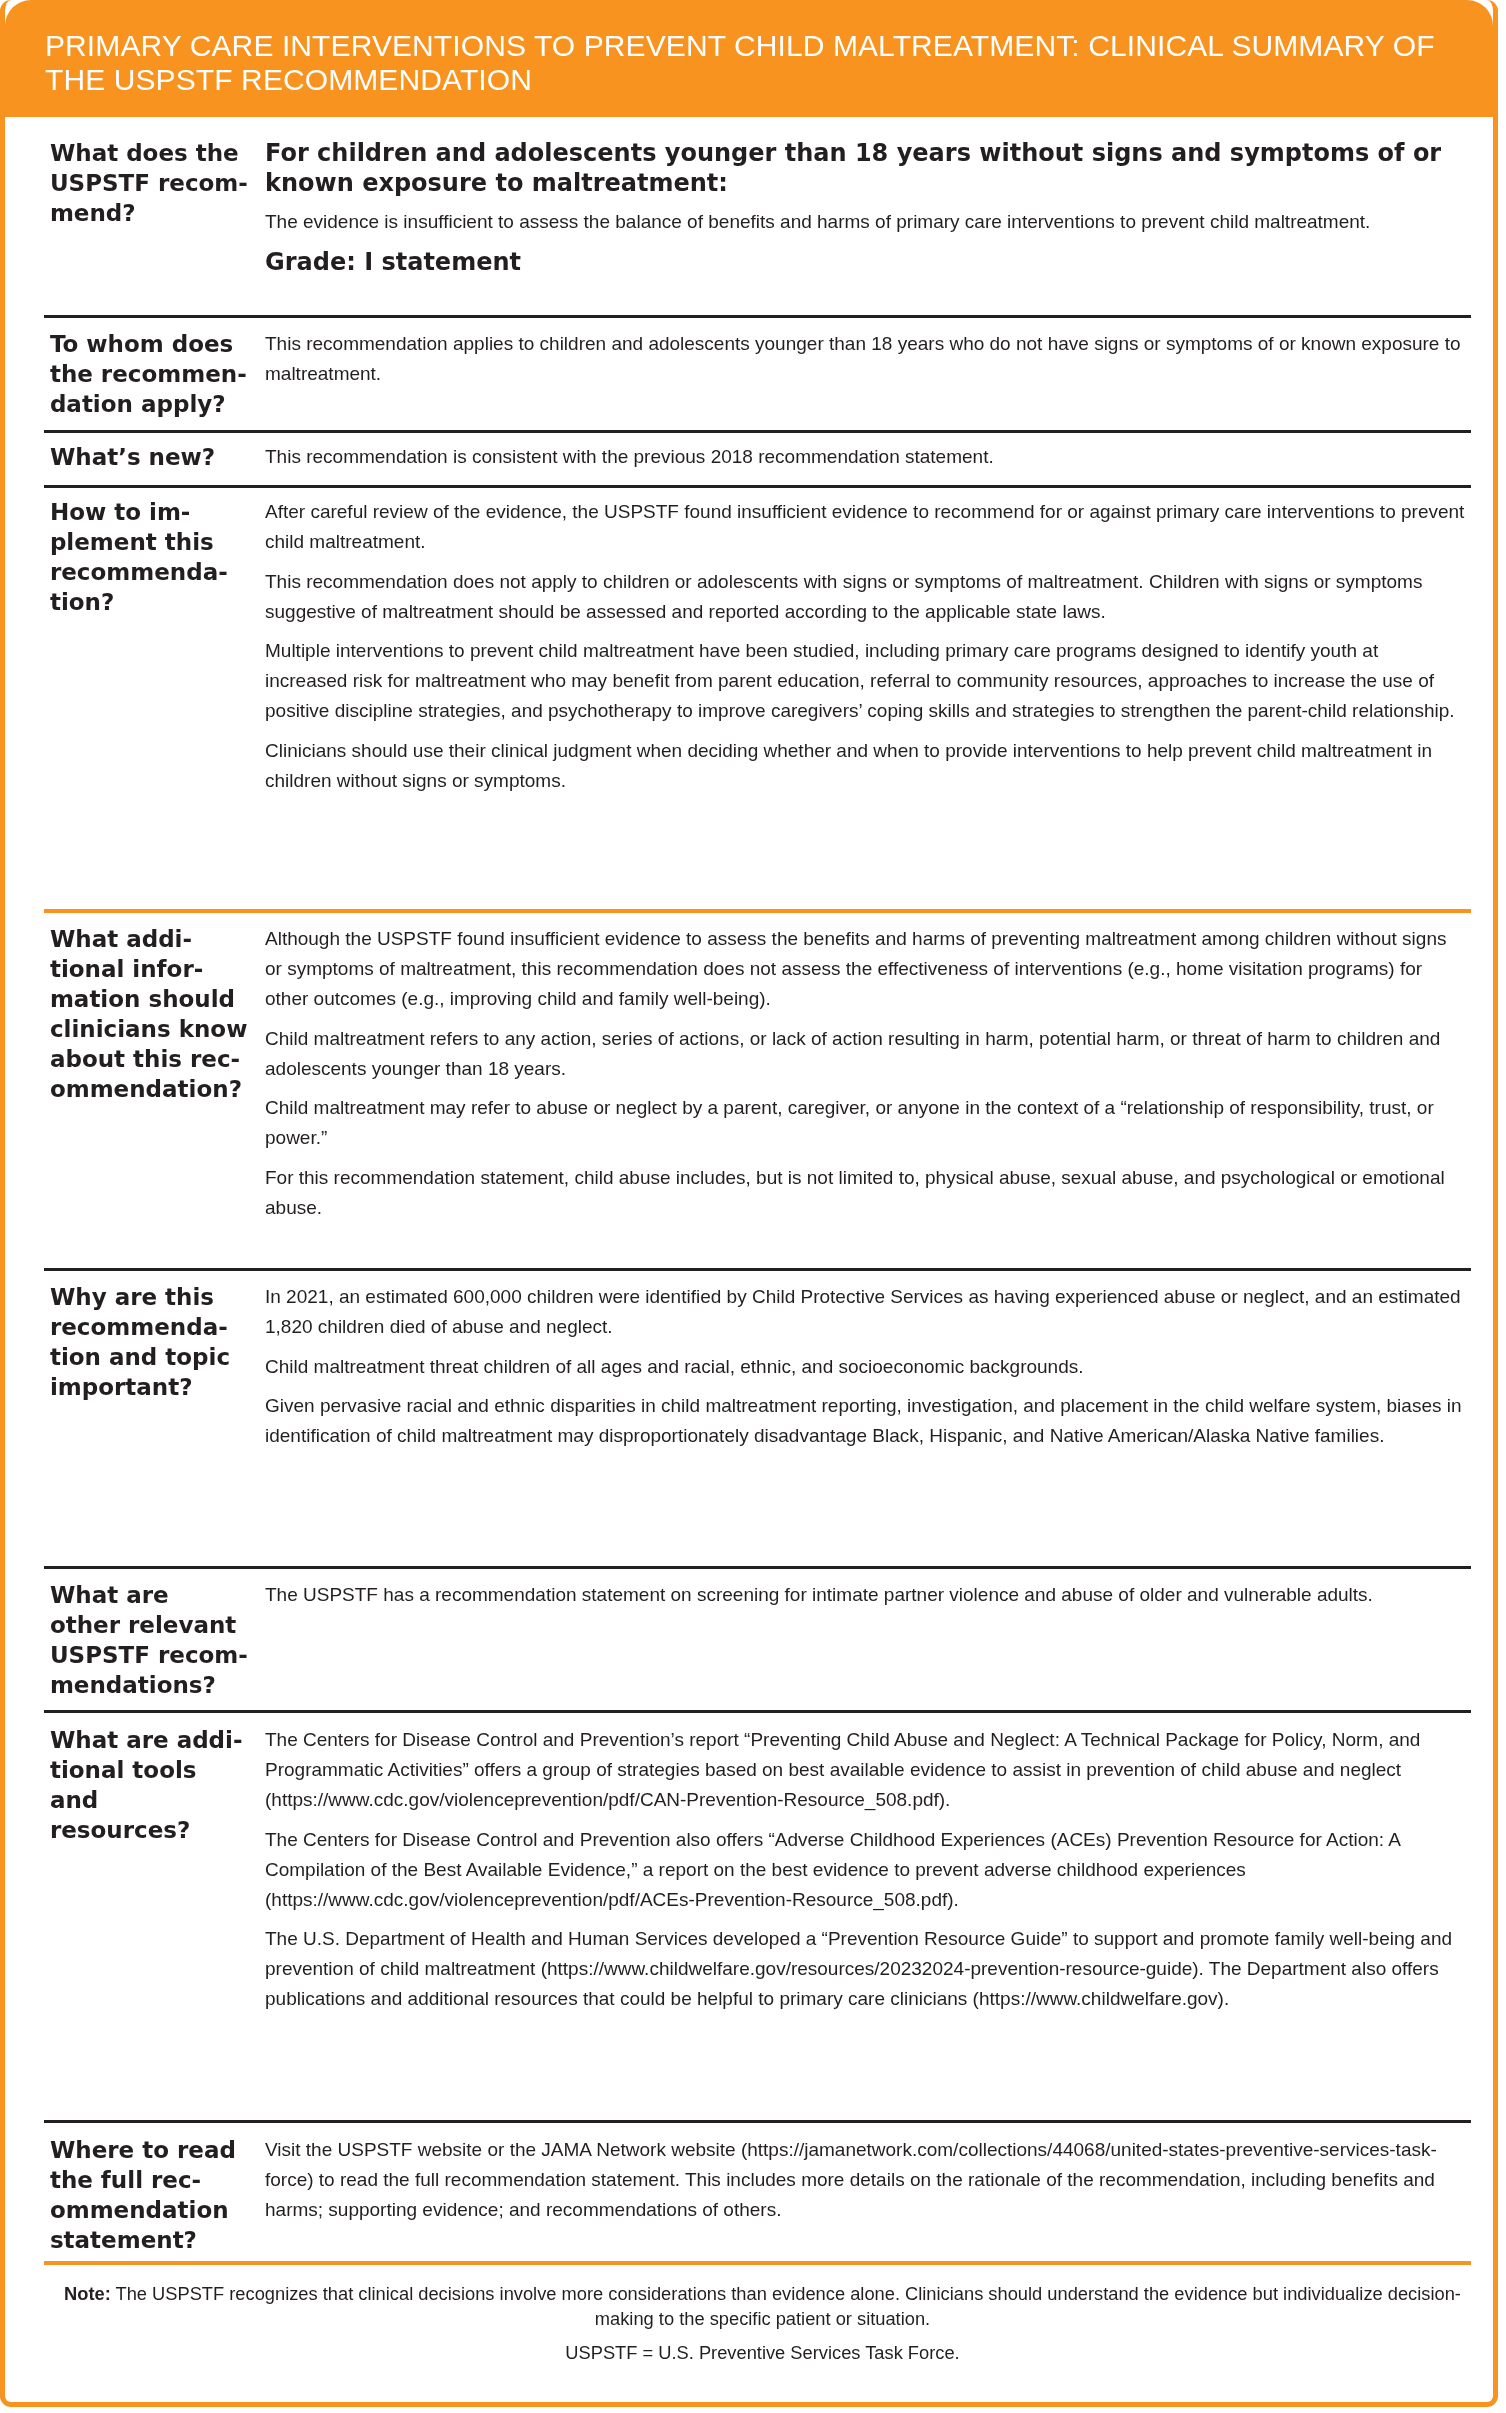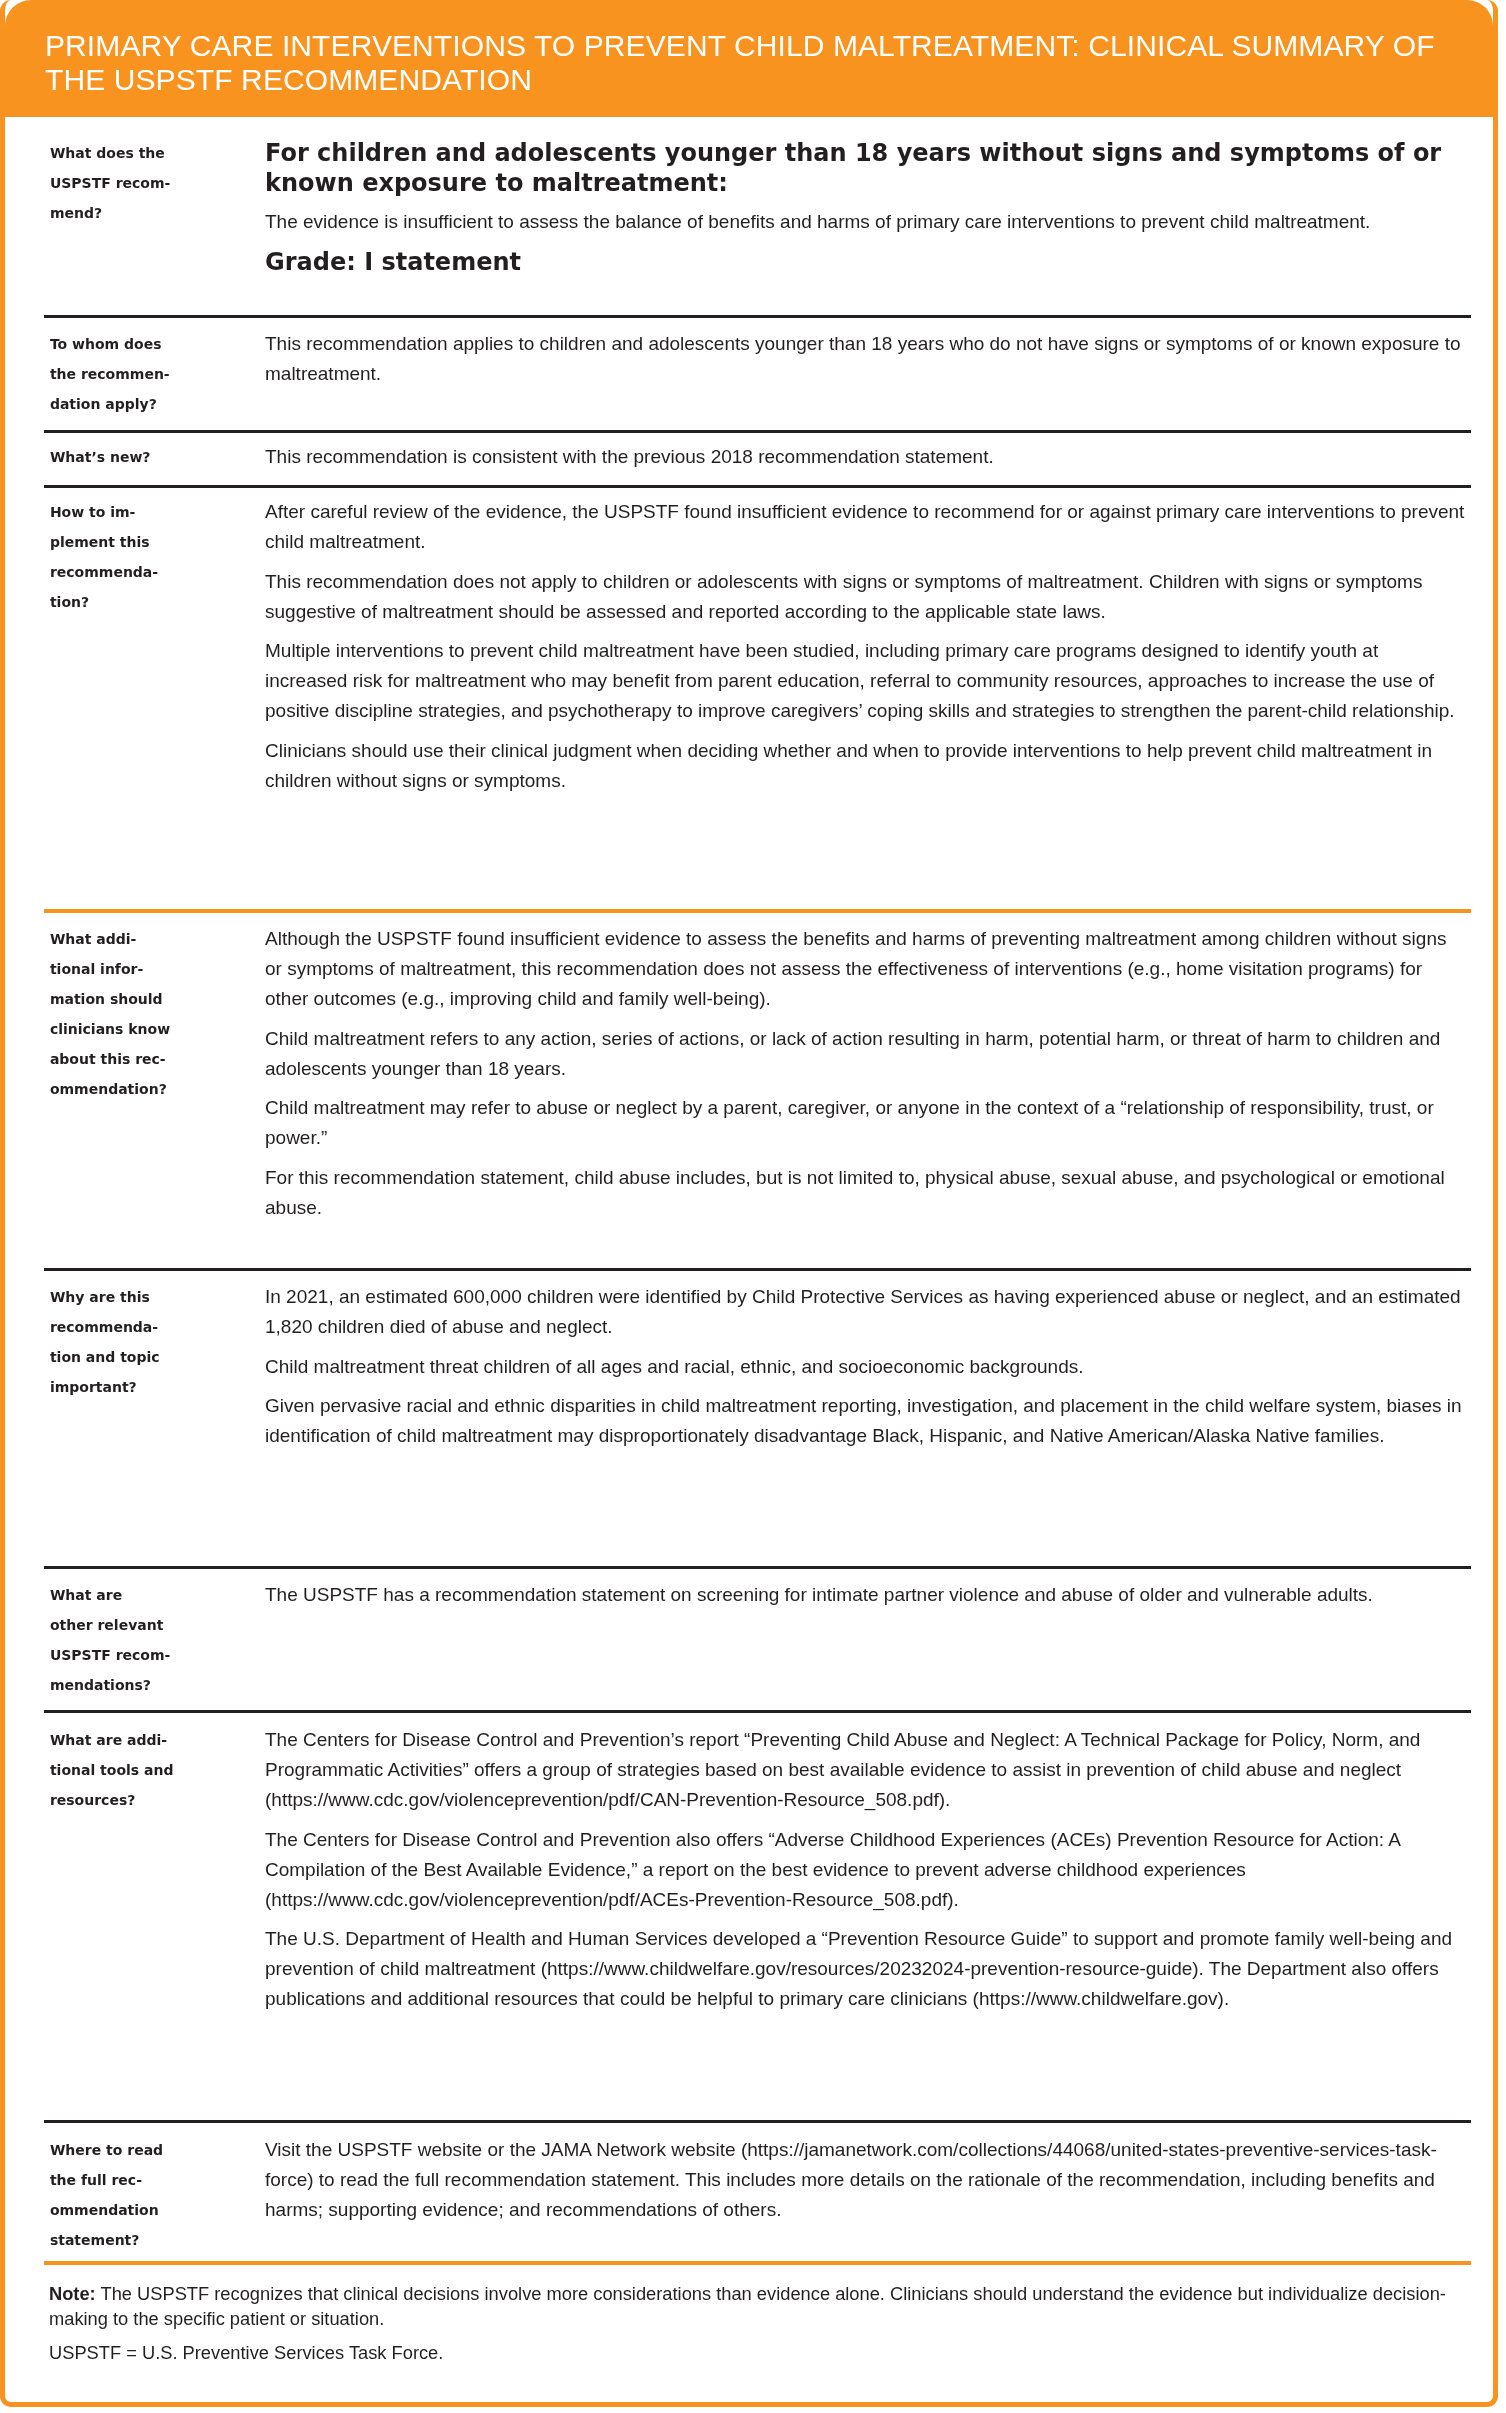--- a/index.html
+++ b/index.html
@@ -72,21 +72,21 @@
   .row-divider.orange {
     background: #f7931e;
     height: 3.7px;
   }
   .label {
     position: absolute;
     left: 5.9px;
     width: 198px;
     font-family: "DejaVu Sans", sans-serif;
     font-weight: bold;
-    font-size: 14px;
+    font-size: 23px;
     line-height: 30px;
     color: #231f20;
     white-space: pre-line;
   }
   .content {
     position: absolute;
     left: 221px;
     width: 1200px;
   }
   .para {
@@ -106,20 +106,21 @@
     left: 44px;
     top: 2281px;
     width: 1427px;
   }
   .note-line {
     margin: 0 0 8.8px 0;
     font-family: "Liberation Sans", sans-serif;
     font-size: 18.3px;
     line-height: 25px;
     color: #231f20;
+    text-align: center;
   }
   .note-label {
     font-weight: bold;
   }
 </style>
 </head>
 <body>
 
 <div class="card">
   <div class="header">

